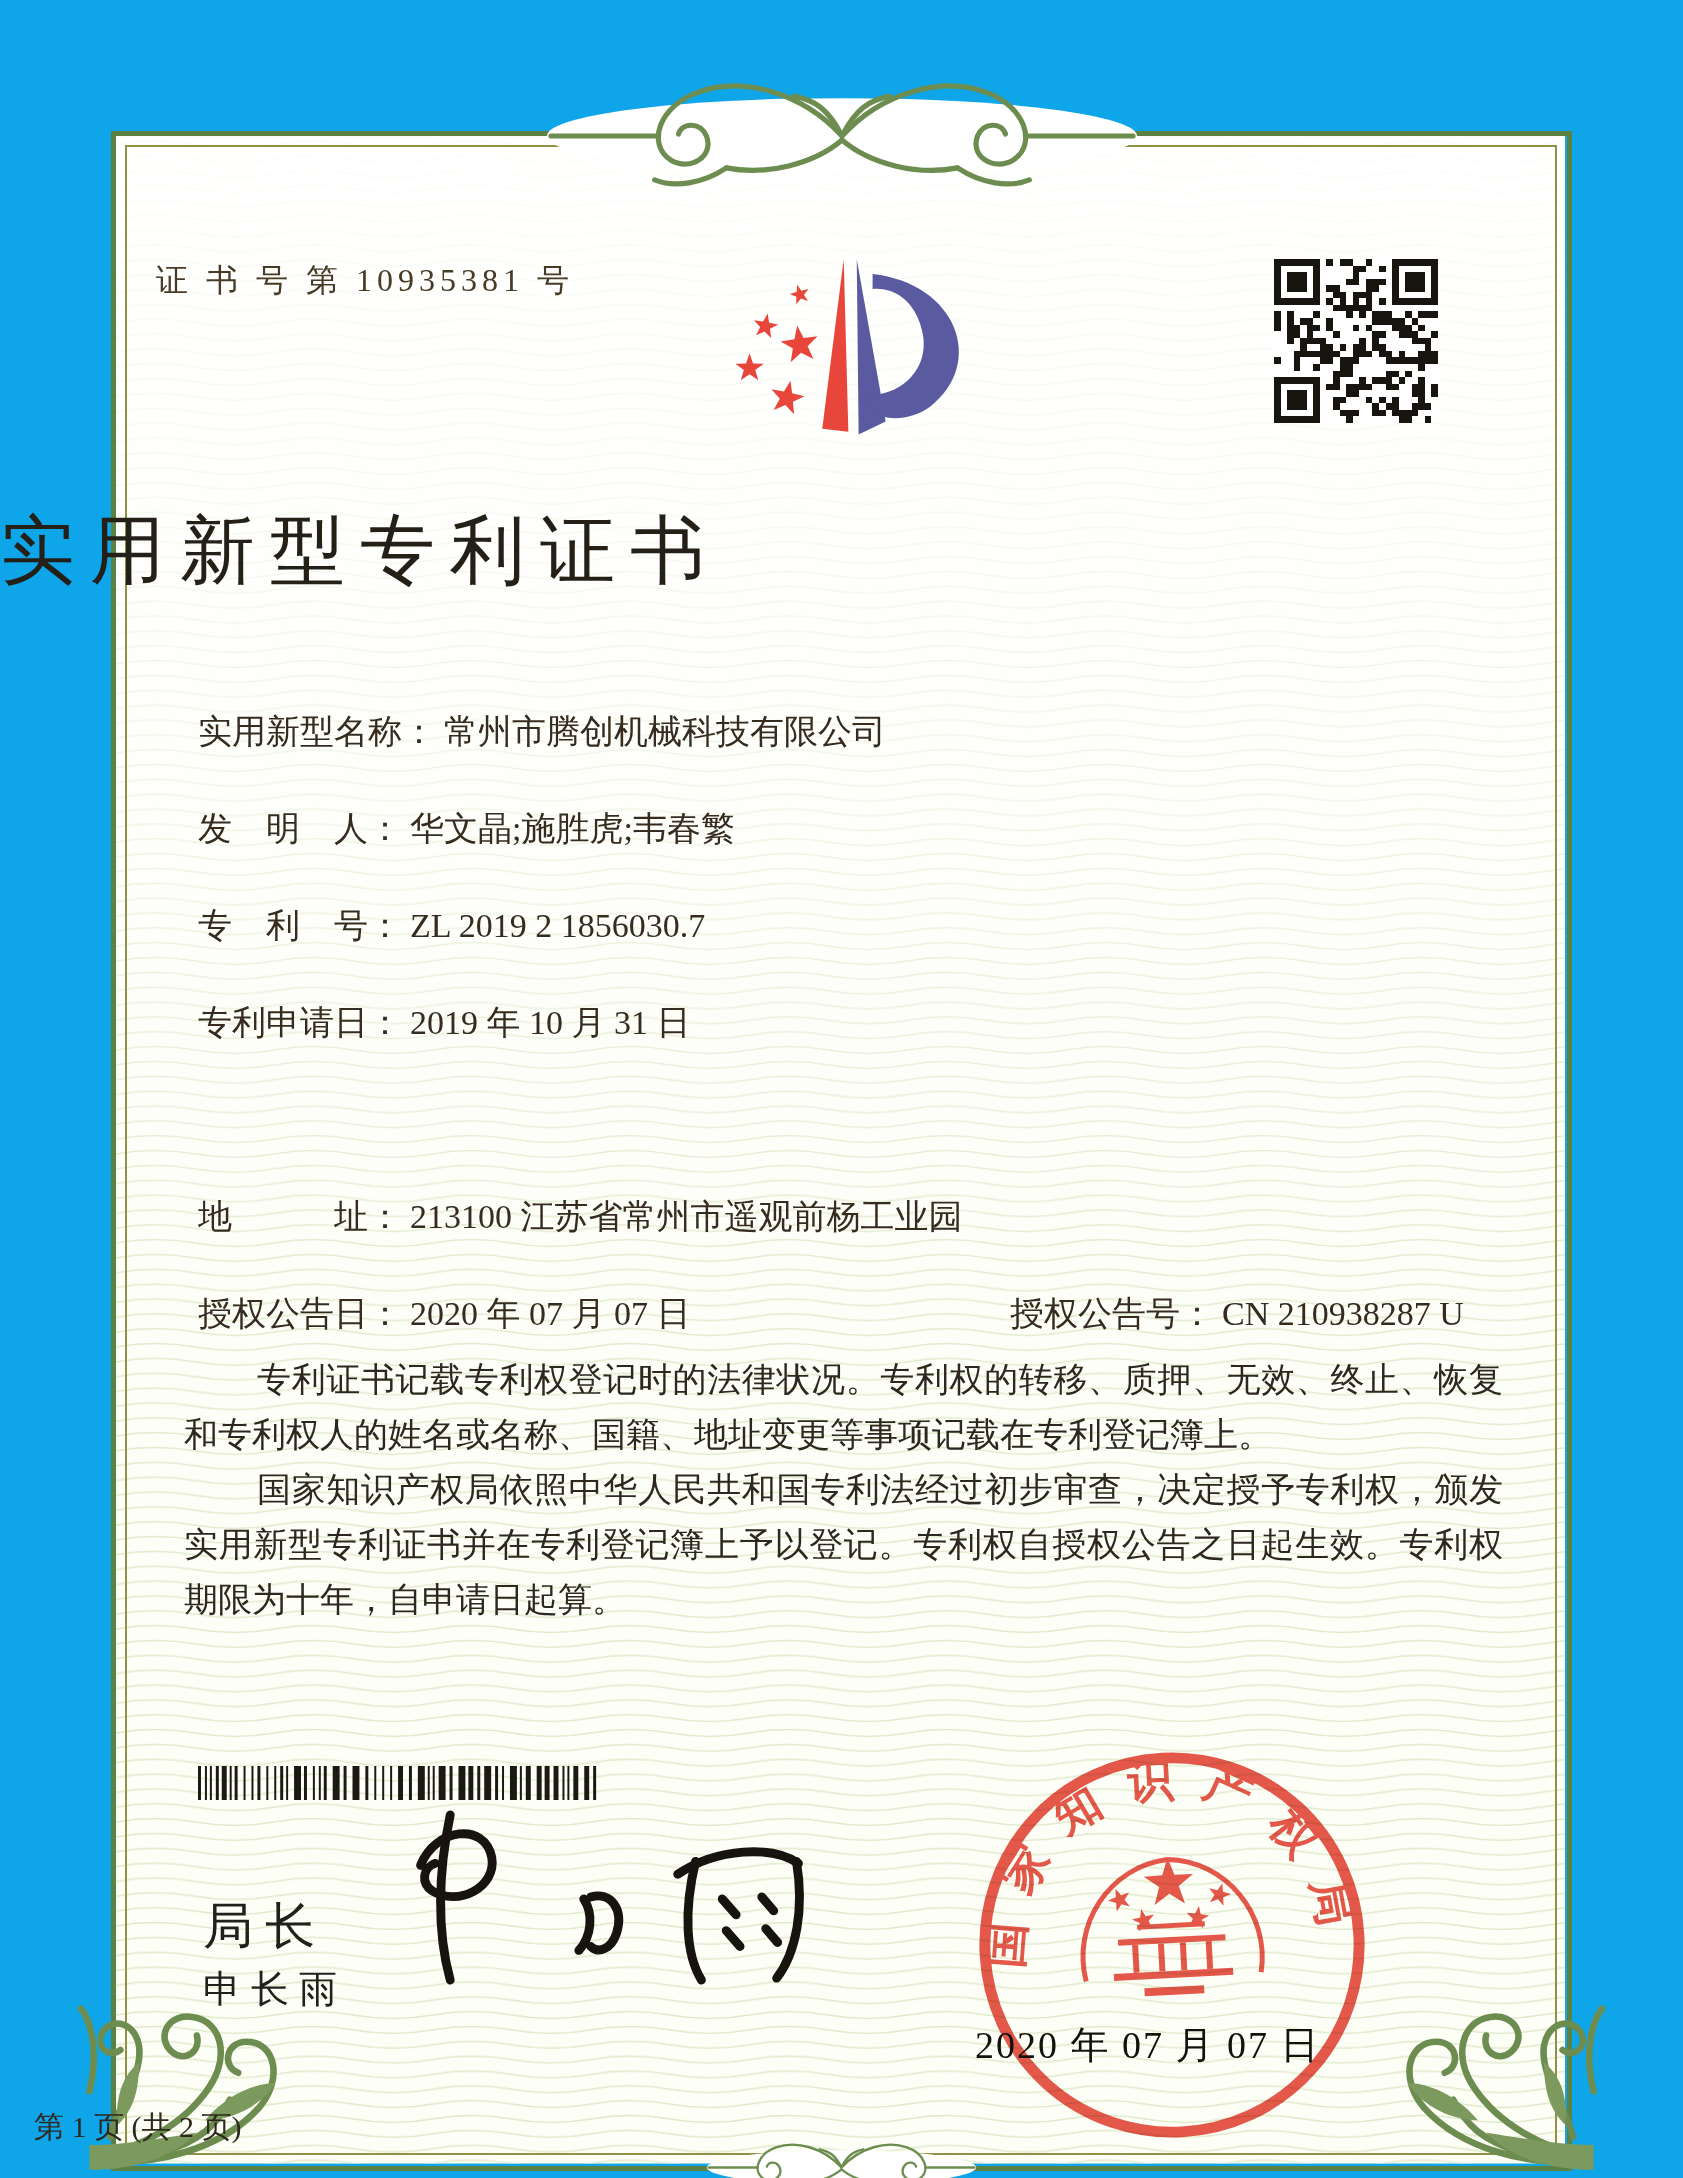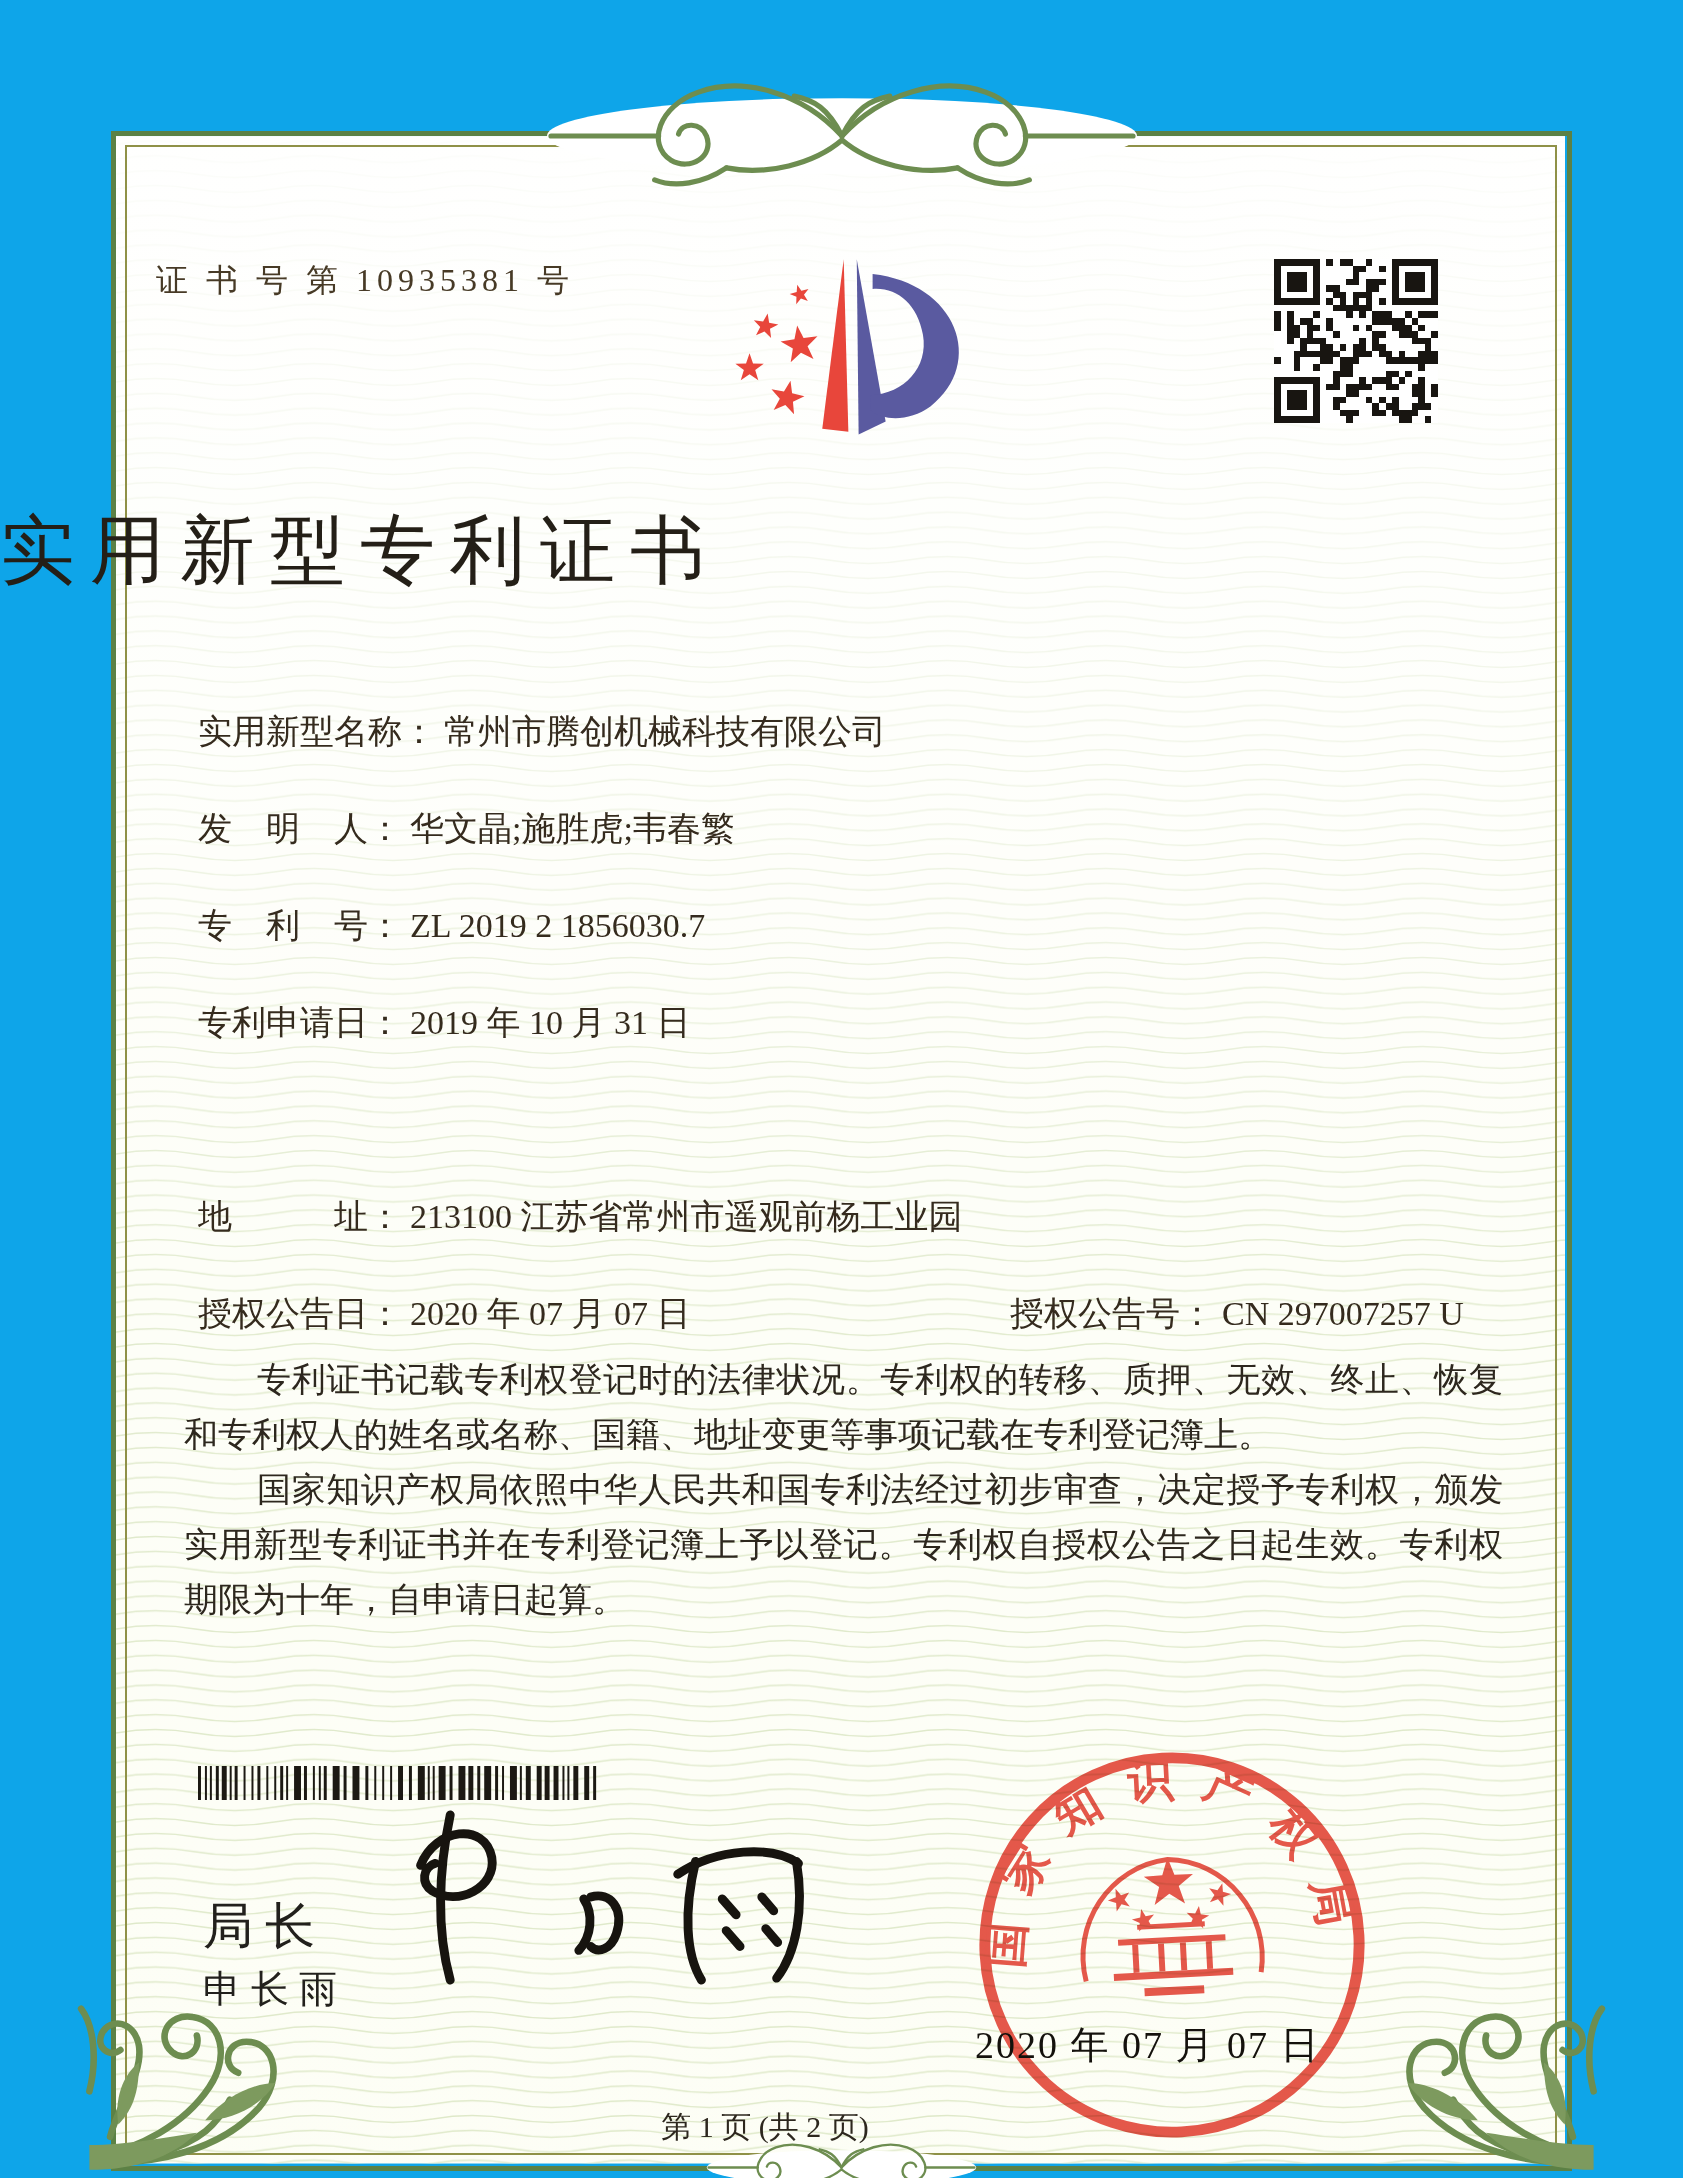--- a/index.html
+++ b/index.html
@@ -30,22 +30,22 @@
   .barcode{position:absolute;left:198px;top:1766px;width:411px;height:34px;z-index:5;}
   .director-title{position:absolute;left:203px;top:1893px;font-size:50px;letter-spacing:12px;
       font-family:Liberation Mono, monospace;color:#22201c;z-index:5;}
   .director-name{position:absolute;left:203px;top:1964px;font-size:38px;letter-spacing:10px;
       font-family:"Liberation Sans","DejaVu Sans",sans-serif;color:#22201c;z-index:5;}
   .signature{position:absolute;left:381px;top:1780px;width:455px;height:233px;z-index:5;}
   .seal{position:absolute;left:958px;top:1731px;width:428px;height:428px;z-index:6;transform:rotate(-3deg);
         opacity:.92;mix-blend-mode:multiply;}
   .seal-date{position:absolute;left:975px;top:2020px;width:342px;text-align:center;font-size:38px;
         letter-spacing:2px;color:#14110c;z-index:7;white-space:nowrap;}
-  .footer{position:absolute;left:0;top:2107px;width:1530px;text-align:center;font-size:30px;
-        color:#2d271e;z-index:5;}
+  .footer{position:absolute;left:0;top:2107px;width:1530px;text-align:left;font-size:30px;
+        color:#2d271e;z-index:5;padding-left:34px;}
 </style>
 </head>
 <body>
 
 <div id="page">
 
   <svg class="waves" viewBox="0 0 1464 2048" width="1449" height="2028">
     <defs>
       <pattern id="wv" width="160" height="15" patternUnits="userSpaceOnUse">
         <path d="M0,8 Q40,1 80,8 T160,8" fill="none" stroke="#dde8c7" stroke-width="1.7"></path>
@@ -425,21 +425,21 @@
   <div class="row" style="top:1000px">
     <span class="lbl">专利申请日</span><span>：</span><span class="val">2019 年 10 月 31 日</span>
   </div>
   <div class="row" style="top:1194px">
     <span class="lbl">地址</span><span>：</span><span class="val">213100 江苏省常州市遥观前杨工业园</span>
   </div>
 
   <div class="row" style="top:1291px;width:1307px">
     <span class="lbl">授权公告日</span><span>：</span><span class="val">2020 年 07 月 07 日</span>
     <span class="grant2">
-      <span class="lbl">授权公告号</span><span>：</span><span class="val">CN 297007257 U</span>
+      <span class="lbl">授权公告号</span><span>：</span><span class="val">CN 210938287 U</span>
     </span>
   </div>
 
   <div class="body-text">
     <p>专利证书记载专利权登记时的法律状况。专利权的转移、质押、无效、终止、恢复和专利权人的姓名或名称、国籍、地址变更等事项记载在专利登记簿上。</p>
     <p>国家知识产权局依照中华人民共和国专利法经过初步审查，决定授予专利权，颁发实用新型专利证书并在专利登记簿上予以登记。专利权自授权公告之日起生效。专利权期限为十年，自申请日起算。</p>
   </div>
 
   <svg class="barcode" viewBox="0 0 415 34" preserveAspectRatio="none">
     <g fill="#1c1913">

